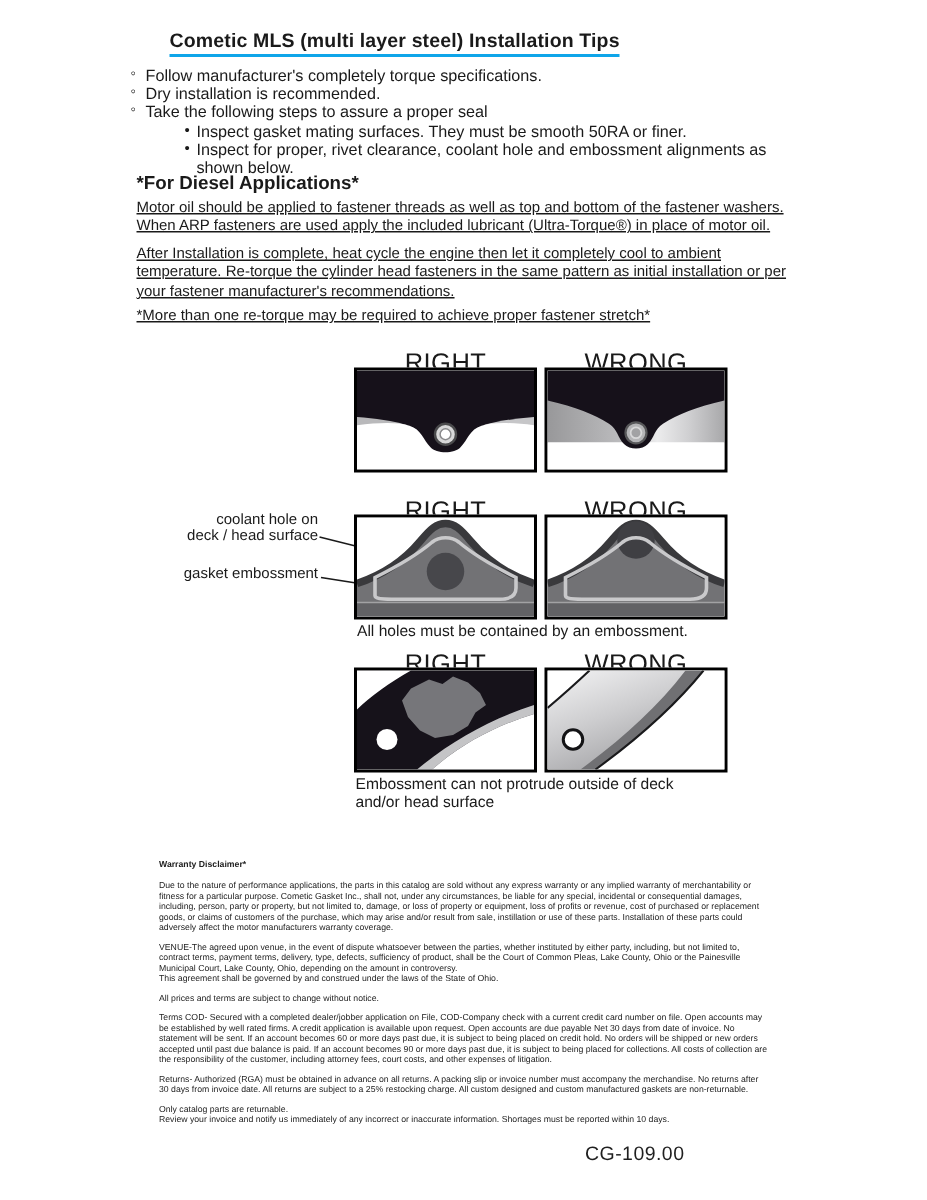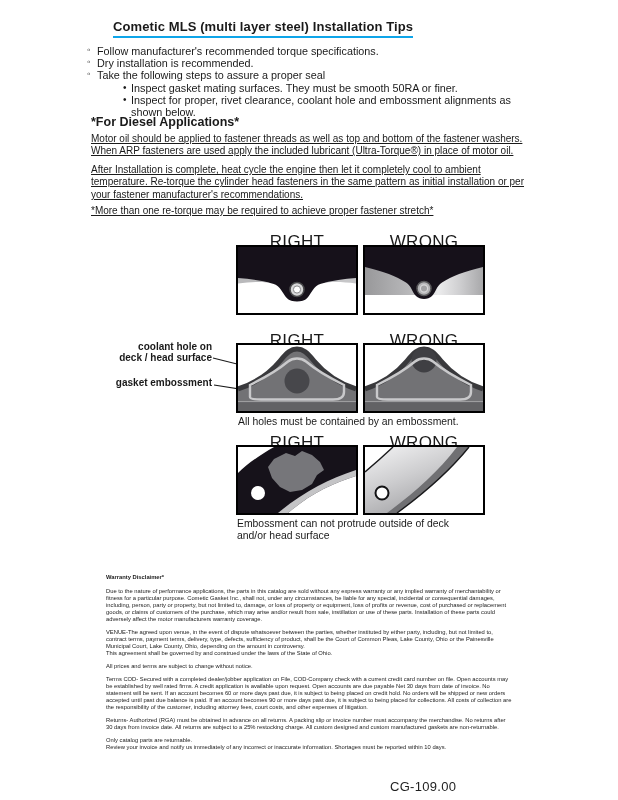--- a/index.html
+++ b/index.html
@@ -30,37 +30,37 @@
   .para{font-size:10px;line-height:12.4px;width:442px;text-decoration:underline;}
   .dlabel{
     font-size:17px;letter-spacing:.3px;text-align:center;width:122px;
   }
   .dbox{
     width:118px;height:66px;
     border:2px solid #000;background:#fff;line-height:0;
   }
   .caption{font-size:10.4px;line-height:11.5px;white-space:pre-line;}
   .ann{
-    font-size:10px;line-height:11px;text-align:right;width:112px;white-space:pre-line;font-weight:bold;
+    font-size:10px;line-height:11px;text-align:right;width:112px;white-space:pre-line;
   }
   .legal{left:106px;top:574px;width:407px;font-size:5.8px;line-height:7px;color:#222;}
   .legal .lh{font-weight:bold;margin:0 0 7px 0;}
   .legal p{margin:0 0 6px 0;white-space:pre-line;}
   .footer-code{font-size:13px;letter-spacing:.3px;color:#1f1f1f;}
   svg{display:block;}
 </style>
 </head>
 <body>
 
 <div class="page">
 
   <div class="abs title">Cometic MLS (multi layer steel) Installation Tips</div>
 
   <div class="abs bullets">
-    <div class="b-item">Follow manufacturer's recommended torque specifications.</div>
+    <div class="b-item">Follow manufacturer's completely torque specifications.</div>
     <div class="b-item">Dry installation is recommended.</div>
     <div class="b-item">Take the following steps to assure a proper seal</div>
     <div class="sb-item">Inspect gasket mating surfaces.  They must be smooth 50RA or finer.</div>
     <div class="sb-item">Inspect for proper, rivet clearance, coolant hole and embossment alignments as shown below.</div>
   </div>
 
   <div class="abs h2" style="left:91px;top:115px;">*For Diesel Applications*</div>
   <div class="abs para" style="left:91px;top:133px;">Motor oil should be applied to fastener threads as well as top and bottom of the fastener washers. When ARP fasteners are used apply the included lubricant (Ultra-Torque®) in place of motor oil.</div>
   <div class="abs para" style="left:91px;top:164px;">After Installation is complete, heat cycle the engine then let it completely cool to ambient temperature. Re-torque the cylinder head fasteners in the same pattern as initial installation or per your fastener manufacturer's recommendations.</div>
   <div class="abs para" style="left:91px;top:205px;">*More than one re-torque may be required to achieve proper fastener stretch*</div>
@@ -177,15 +177,15 @@
     <p>Due to the nature of performance applications, the parts in this catalog are sold without any express warranty or any implied warranty of merchantability or fitness for a particular purpose.  Cometic Gasket Inc., shall not, under any circumstances, be liable for any special, incidental or consequential damages, including, person, party or property, but not limited to, damage, or loss of property or equipment, loss of profits or revenue, cost of purchased or replacement goods, or claims of customers of the purchase, which may arise and/or result from sale, instillation or use of these parts.  Installation of these parts could adversely affect the motor manufacturers warranty coverage.</p>
     <p>VENUE-The agreed upon venue, in the event of dispute whatsoever between the parties, whether instituted by either party, including, but not limited to, contract terms, payment terms, delivery, type, defects, sufficiency of product, shall be the Court of Common Pleas, Lake County, Ohio or the Painesville Municipal Court, Lake County, Ohio, depending on the amount in controversy.
 This agreement shall be governed by and construed under the laws of the State of Ohio.</p>
     <p>All prices and terms are subject to change without notice.</p>
     <p>Terms COD- Secured with a completed dealer/jobber application on File, COD-Company check with a current credit card number on file.  Open accounts may be established by well rated firms.  A credit application is available upon request.  Open accounts are due payable Net 30 days from date of invoice.  No statement will be sent.  If an account becomes 60 or more days past due, it is subject to being placed on credit hold.  No orders will be shipped or new orders accepted until past due balance is paid.  If an account becomes 90 or more days past due, it is subject to being placed for collections.  All costs of collection are the responsibility of the customer, including attorney fees, court costs, and other expenses of litigation.</p>
     <p>Returns- Authorized (RGA) must be obtained in advance on all returns.  A packing slip or invoice number must accompany the merchandise.  No returns after 30 days from invoice date.  All returns are subject to a 25% restocking charge.  All custom designed and custom manufactured gaskets are non-returnable.</p>
     <p>Only catalog parts are returnable.
 Review your invoice and notify us immediately of any incorrect or inaccurate information.  Shortages must be reported within 10 days.</p>
   </div>
 
-  <div class="abs footer-code" style="left:390px;top:779px;text-align:right;">CG-109.00</div>
+  <div class="abs footer-code" style="left:390px;top:761px;text-align:right;">CG-109.00</div>
 
 </div>
 
 </body></html>

